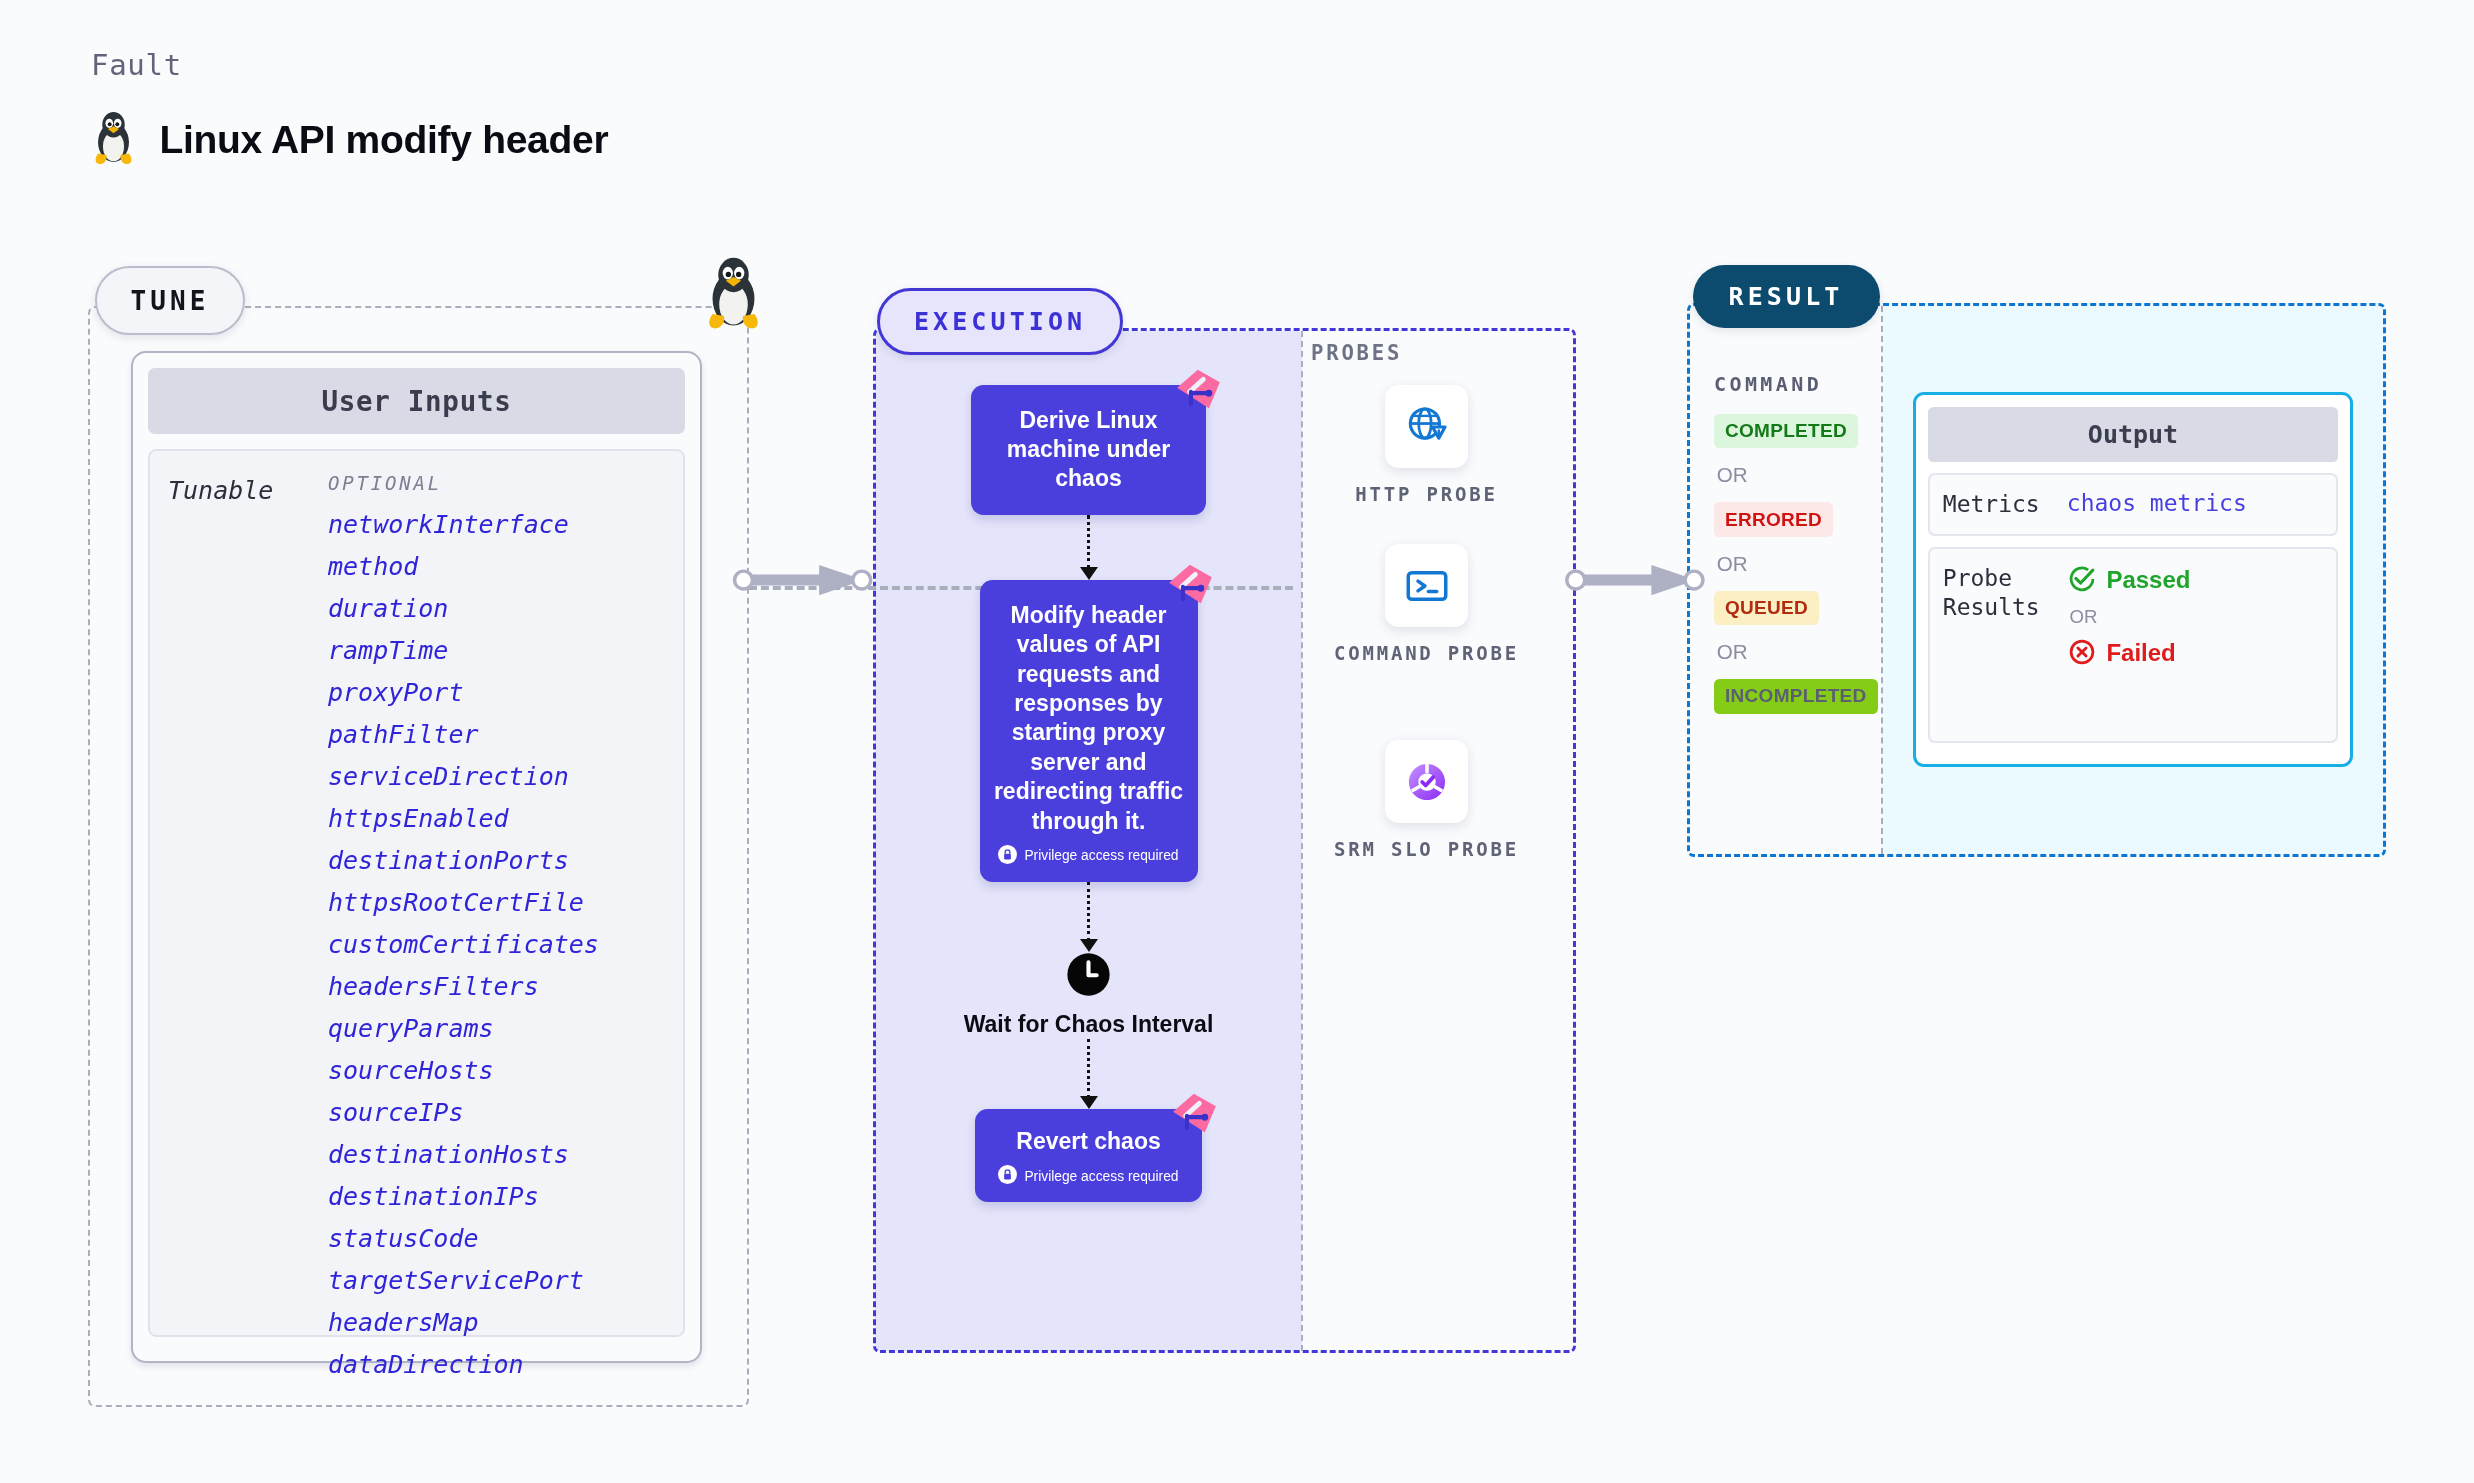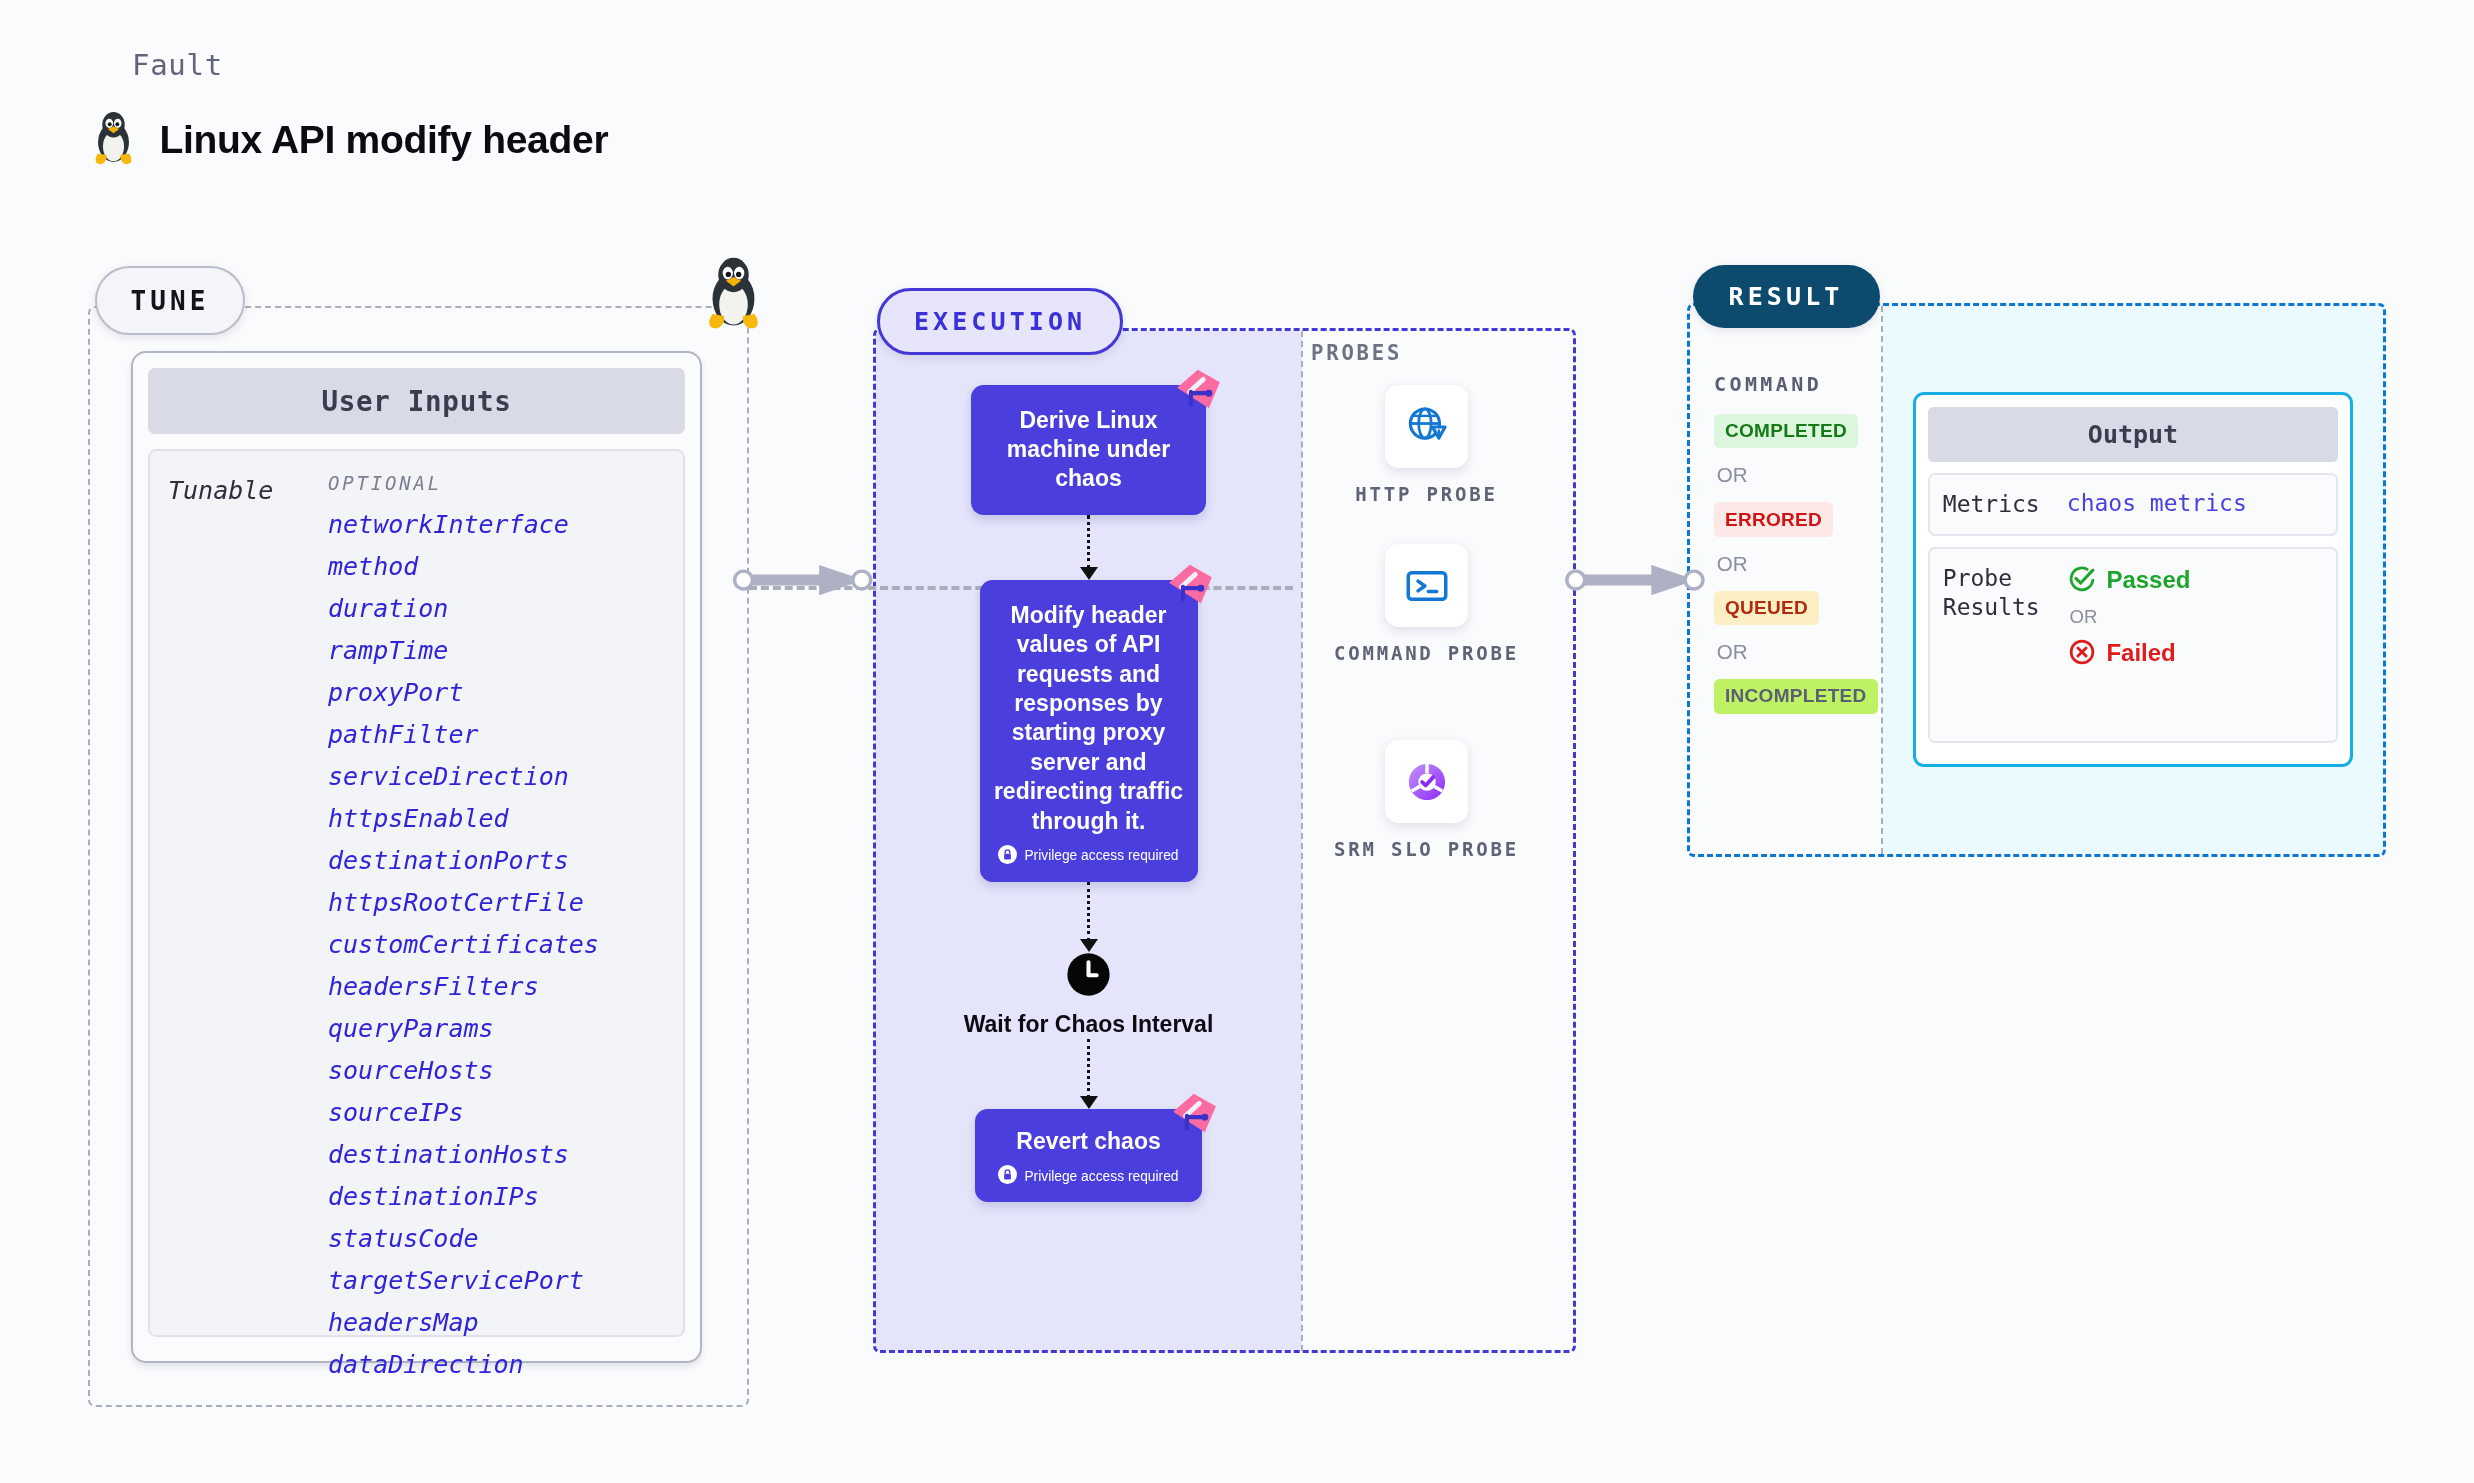--- a/index.html
+++ b/index.html
@@ -8,21 +8,21 @@
     background: #fafbfd;
     font-family: "Liberation Sans", sans-serif;
     overflow: hidden;
   }
   .stage { position: relative; width: 2475px; height: 1483px; }
 
   
   .fault-kicker {
     position: absolute; left: 91px; top: 48px;
     font-family: "DejaVu Sans Mono", monospace;
-    font-size: 29px; color: #62647a; letter-spacing: 0.7px; margin-left: 41px;
+    font-size: 29px; color: #62647a; letter-spacing: 0.7px;
   }
   .title-row {
     position: absolute; left: 91px; top: 110px;
     display: flex; align-items: center; gap: 23.4px;
   }
   .title-text {
     font-size: 39px; font-weight: 700; color: #0b0b13;
     letter-spacing: -0.3px;
   }
   .tux { width: 45px; height: 59px; display:block; }
@@ -477,21 +477,21 @@
 
   <div class="status-col">
     <div class="status-title">COMMAND</div>
     <div id="status-list">
         <div><span class="badge" style="background: rgb(220, 245, 221); color: rgb(19, 122, 23);">COMPLETED</span></div>
         <div class="or">OR</div>
         <div><span class="badge" style="background: rgb(253, 232, 232); color: rgb(207, 19, 19);">ERRORED</span></div>
         <div class="or">OR</div>
         <div><span class="badge" style="background: rgb(253, 239, 196); color: rgb(178, 42, 16);">QUEUED</span></div>
         <div class="or">OR</div>
-        <div><span class="badge" style="background: #bef264; color: rgb(91, 95, 115);">INCOMPLETED</span></div>
+        <div><span class="badge" style="background: #84cc16; color: rgb(91, 95, 115);">INCOMPLETED</span></div>
       </div>
   </div>
 
   <div class="output-card">
     <div class="out-header">Output</div>
 
     <div class="out-row">
       <div class="out-key">Metrics</div>
       <div class="out-val-metrics">chaos metrics</div>
     </div>

